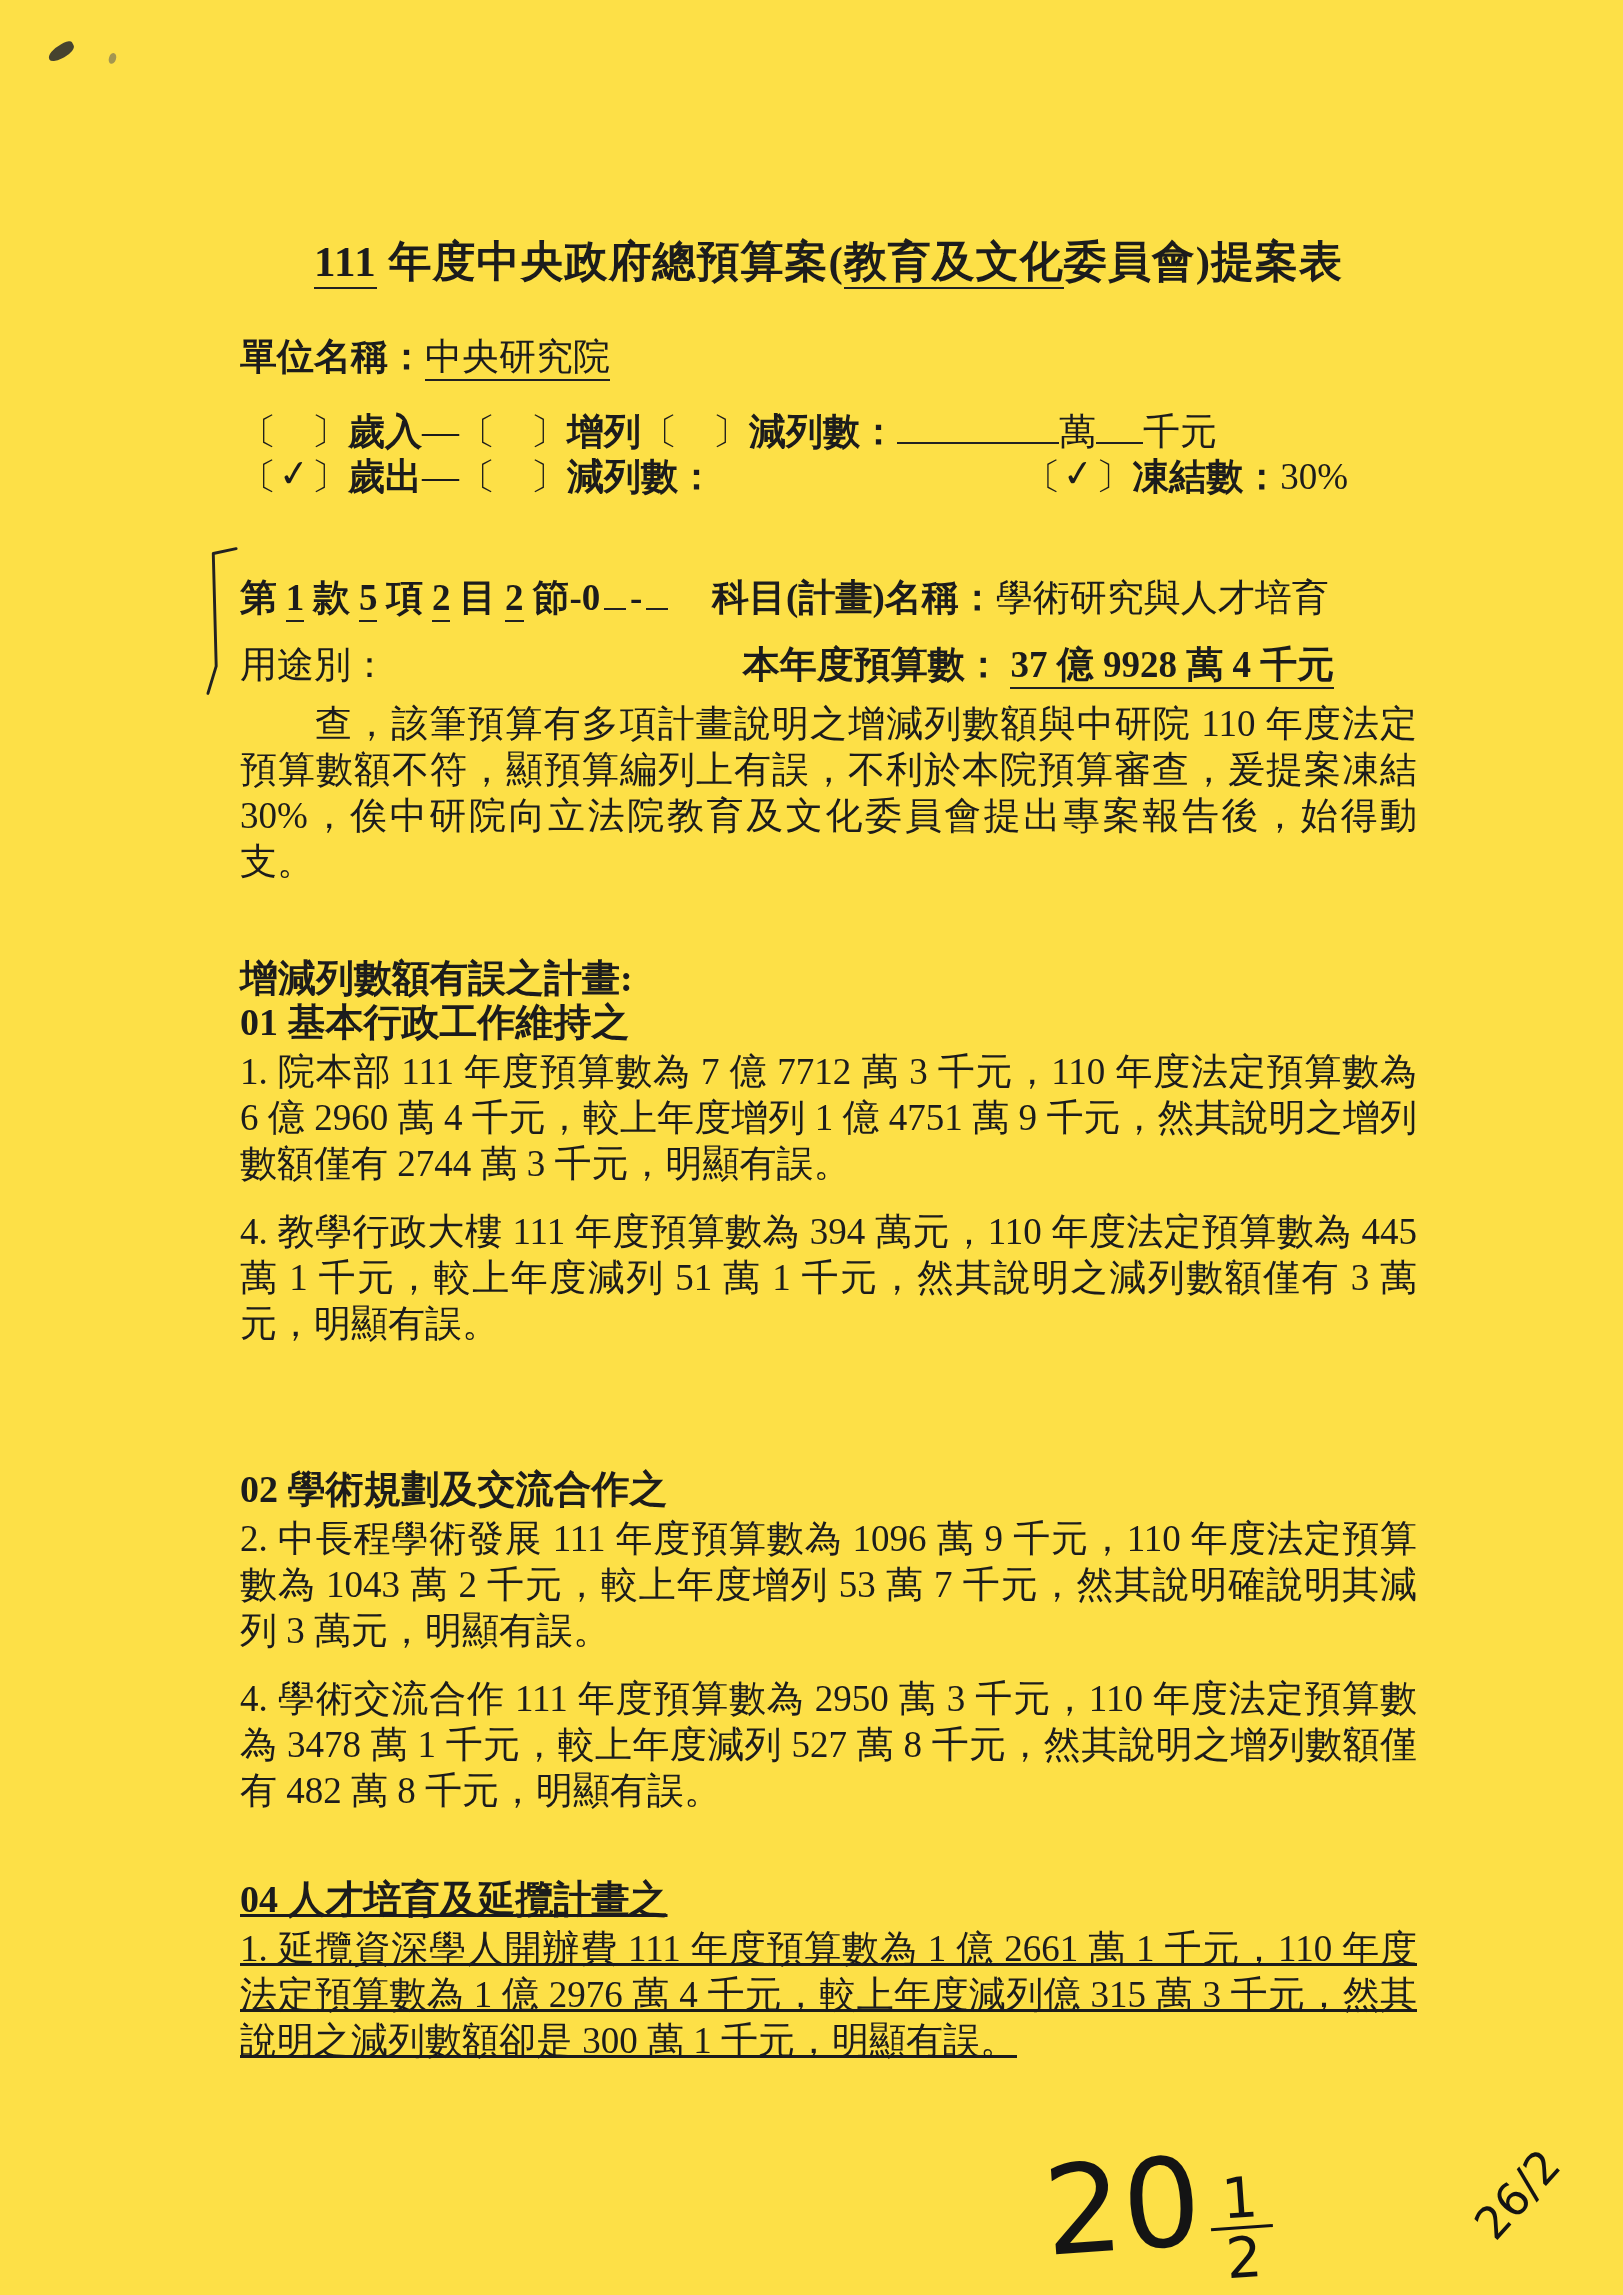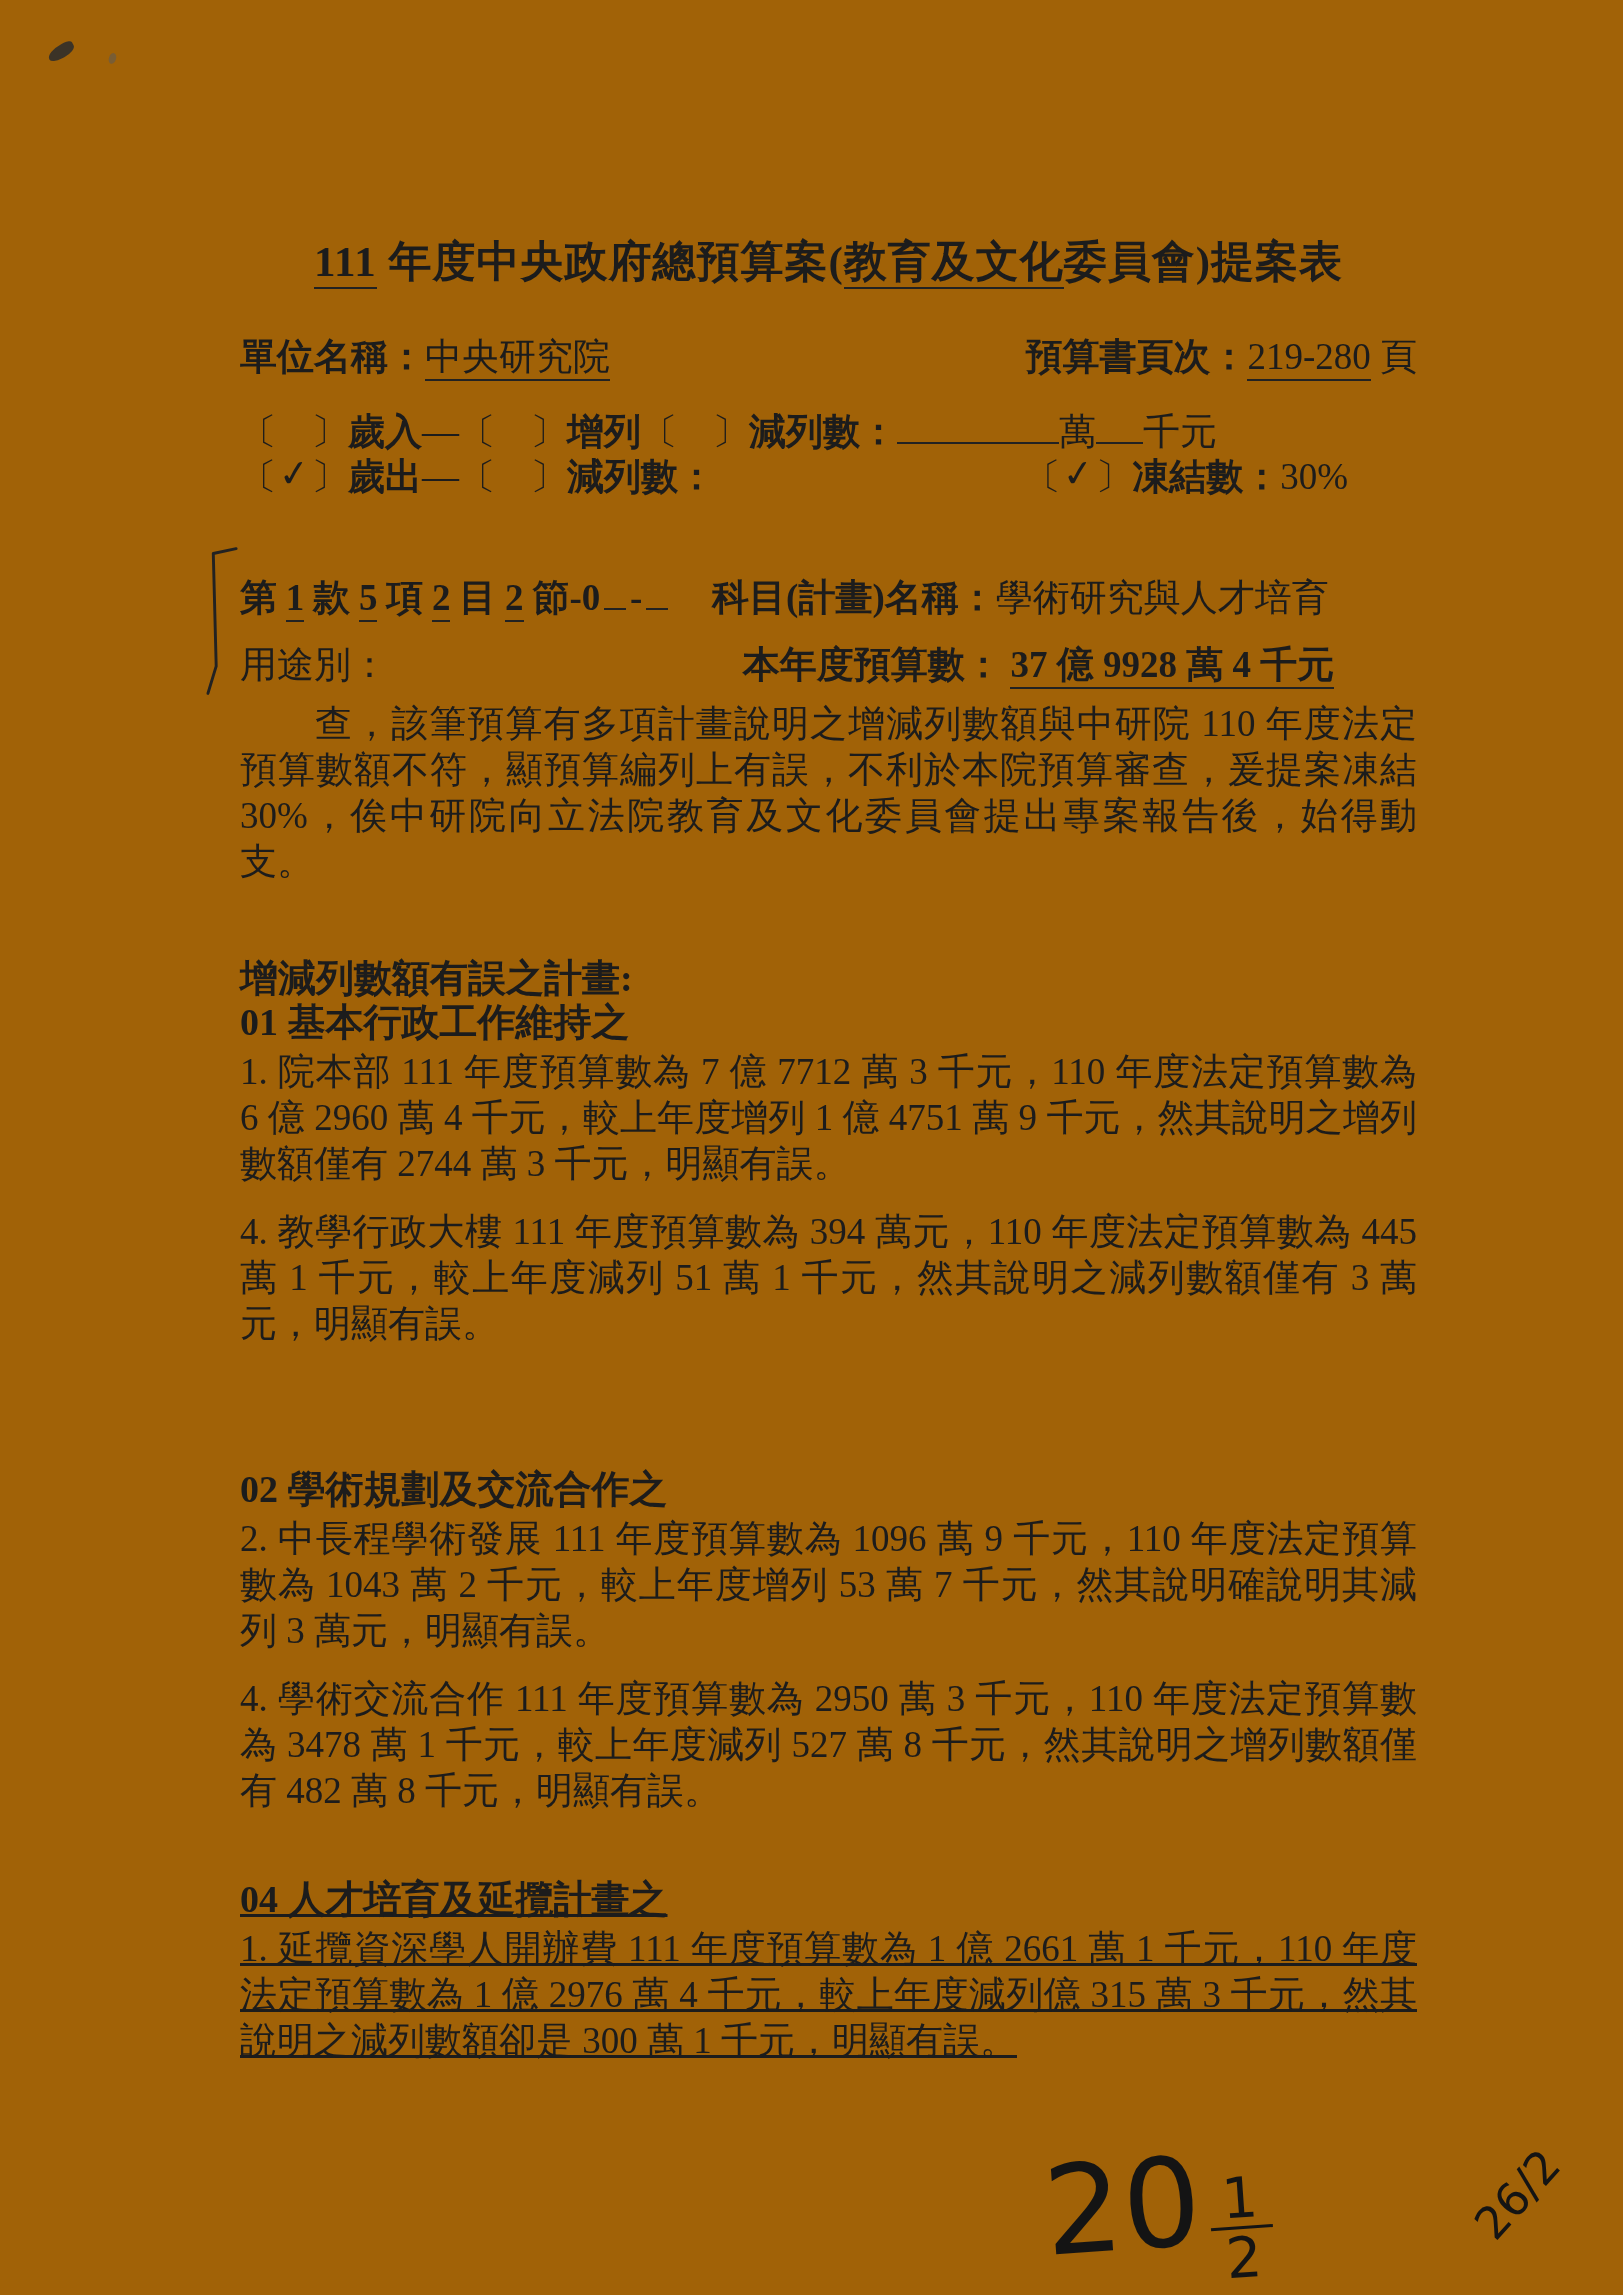--- a/index.html
+++ b/index.html
@@ -1,20 +1,20 @@
 <!DOCTYPE html>
 <html style="font-size:7.8px"><head>
 <meta charset="utf-8">
 <style>
   html, body { margin: 0; padding: 0; background: #ffffff; }
   .page {
     position: relative;
     width: 1624px;
     height: 2295px;
-    background: #a16207;
+    background: #fde047;
     color: #1c1c1c;
     font-family: "Liberation Serif", "DejaVu Serif", serif;
     overflow: hidden;
   }
   .content {
     position: absolute;
     left: 240px;
     top: 0;
     width: 1177px;
   }
@@ -192,23 +192,20 @@
 
   <div class="content">
 
     <div class="doc-title">
       <span class="u">111</span><span> 年度中央政府總預算案(</span><span class="u">教育及文化</span><span>委員會)提案表</span>
     </div>
 
     <div class="form-row unit-row">
       <span>
         <span class="b">單位名稱：</span><span class="u">中央研究院</span>
-      </span>
-      <span>
-        <span class="b">預算書頁次：</span><span class="u">219-280</span>&nbsp;<span>頁</span>
       </span>
     </div>
 
     <div class="form-row revenue-row">
       <span class="cb">
           <span>〔</span>
           <span class="check"></span>
           <span>〕</span>
         </span>
         <span class="b">歲入</span>

